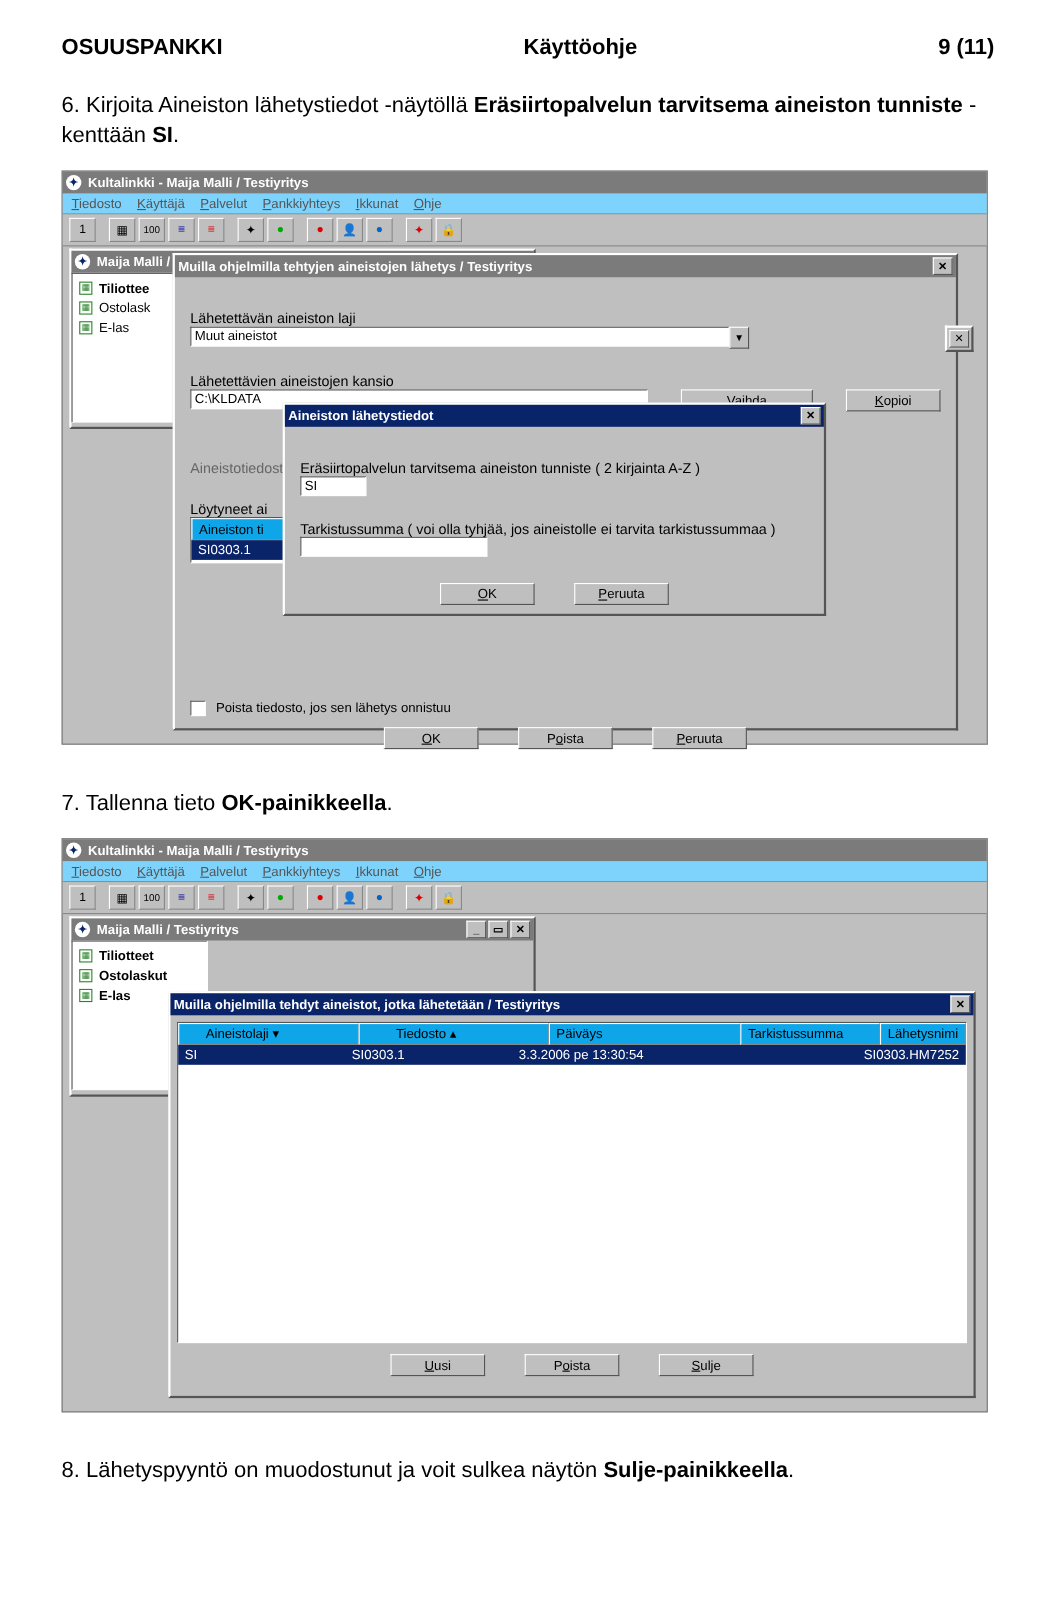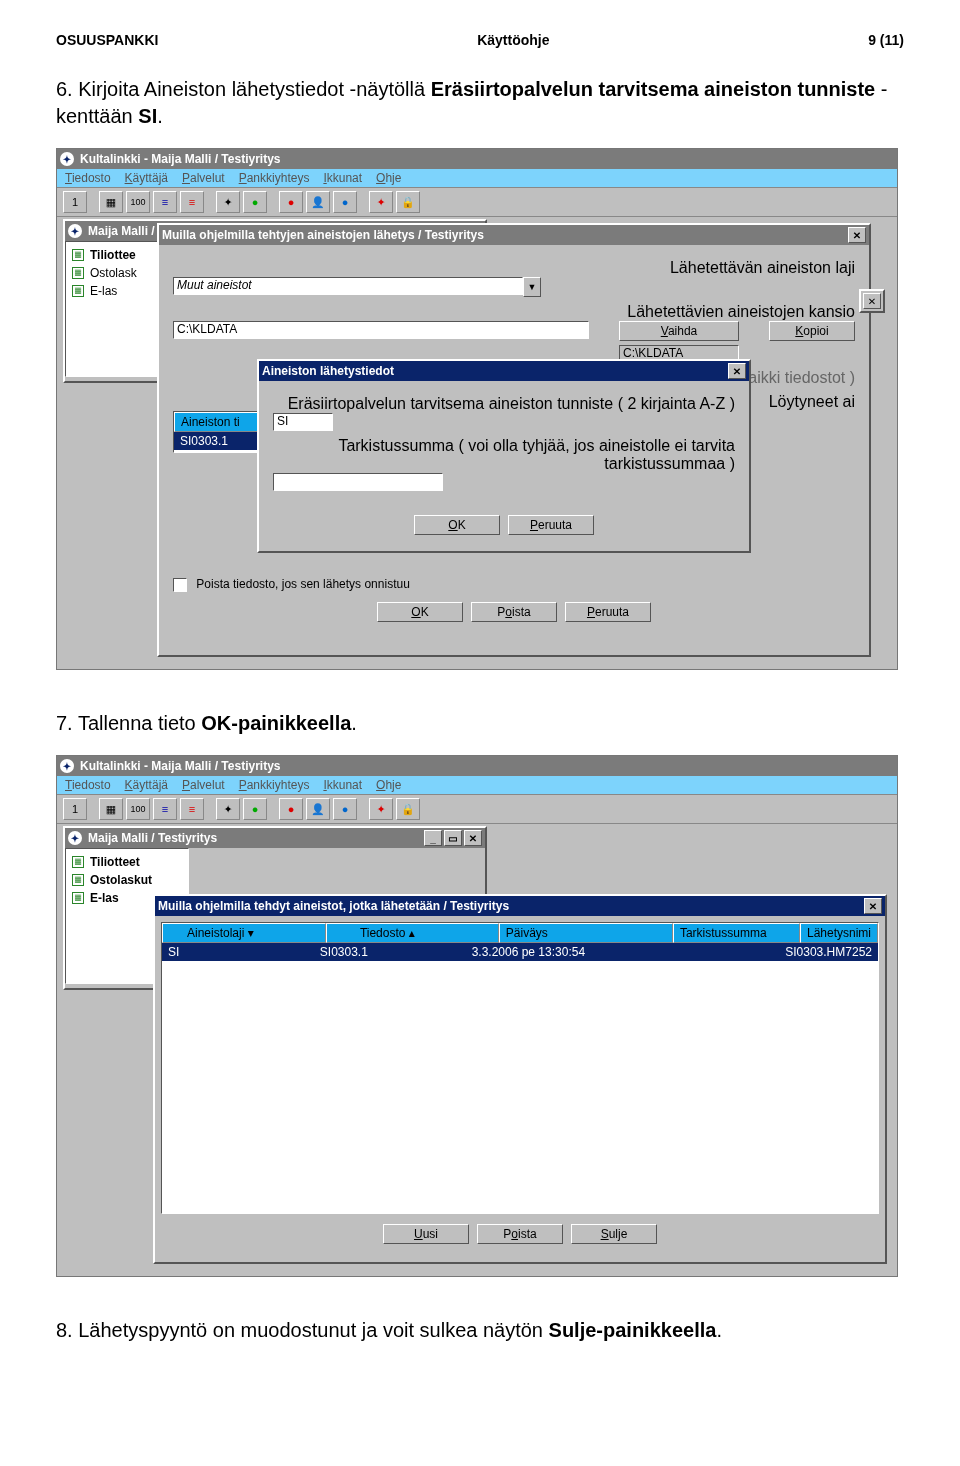--- a/index.html
+++ b/index.html
@@ -12,21 +12,21 @@
   }
   .page {
     width: 960px;
     padding: 32px 56px 40px 56px;
     box-sizing: border-box;
   }
   .header-row {
     display: flex;
     justify-content: space-between;
     font-weight: bold;
-    font-size: 14px;
+    font-size: 20px;
     margin-bottom: 28px;
   }
   .step-text {
     font-size: 20px;
     line-height: 1.35;
     margin: 18px 0;
   }
   .step-text .bold { font-weight: bold; }
   .screenshot {
     width: 840px;
@@ -78,35 +78,35 @@
     display:flex;align-items:center;justify-content:center;font-size:11px;
   }
   .tsep { width:6px; }
 
   .subwin {
     position:absolute;
     background:#bfbfbf;
     border:2px solid #fff;border-right-color:#555;border-bottom-color:#555;
   }
   .panel { padding:8px 14px; }
-  .lbl { font-size:16px; color:#000; margin-top:6px;text-align:right; }
+  .lbl { font-size:13px; color:#000; margin-top:22px; }
   .textbox {
     display:block; background:#fff; border:1px solid #555;
     border-top-color:#555;border-left-color:#555;border-right-color:#fff;border-bottom-color:#fff;
     height:18px; padding:0 3px; font-size:12px; box-sizing:border-box;
   }
   .dropdown { display:flex; }
   .dropdown .textbox { flex:1; }
   .dropbtn { width:16px;height:18px;background:#bfbfbf;border:1px solid #fff;border-right-color:#555;border-bottom-color:#555;display:flex;align-items:center;justify-content:center;font-size:9px; }
   .btn {
     background:#bfbfbf;border:1px solid #fff;border-right-color:#555;border-bottom-color:#555;
     padding:2px 12px; font-size:12px; text-align:center; min-width:60px;
   }
   .btn span.under { text-decoration: underline; }
-  .btnrow { display:flex; gap:8px; justify-content:center; margin:10px 0; }
+  .btnrow { display:flex; gap:36px; justify-content:center; margin:10px 0; }
 
   .tree {
     background:#fff;border:1px solid #555;border-right-color:#fff;border-bottom-color:#fff;
     padding:4px 6px;font-size:12px;line-height:1.5;
   }
   .tree .node { display:flex;align-items:center;gap:6px; }
   .tree .sq { width:10px;height:10px;border:1px solid #2a852a;color:#2a852a;font-size:8px;display:flex;align-items:center;justify-content:center; }
   .listarea {
     background:#fff;border:1px solid #555;border-right-color:#fff;border-bottom-color:#fff;
   }
@@ -204,21 +204,21 @@
     </div>
 
     <div class="subwin" style="left:100px;top:74px;width:710px;height:430px;">
       <div class="titlebar inactive">
         <span>Muilla ohjelmilla tehtyjen aineistojen lähetys / Testiyritys</span>
         <span class="spacer"></span>
         <div class="winbtn">✕</div>
       </div>
       <div class="panel">
         <div class="lbl">Lähetettävän aineiston laji</div>
-        <div class="dropdown" style="width:368px;font-style:italic;">
+        <div class="dropdown" style="width:508px;">
           <div class="textbox" style="flex:1;"><span>Muut aineistot</span></div>
           <div class="dropbtn">▼</div>
         </div>
 
         <div class="lbl">Lähetettävien aineistojen kansio</div>
         <div style="display:flex;gap:30px;align-items:flex-start;">
           <div class="textbox" style="width:420px;"><span>C:\KLDATA</span></div>
           <div style="display:flex;flex-direction:column;gap:4px;">
             <div class="btn"><span class="under">V</span><span>aihda</span></div>
             <div class="textbox" style="width:120px;background:#bfbfbf;"><span>C:\KLDATA</span></div>

